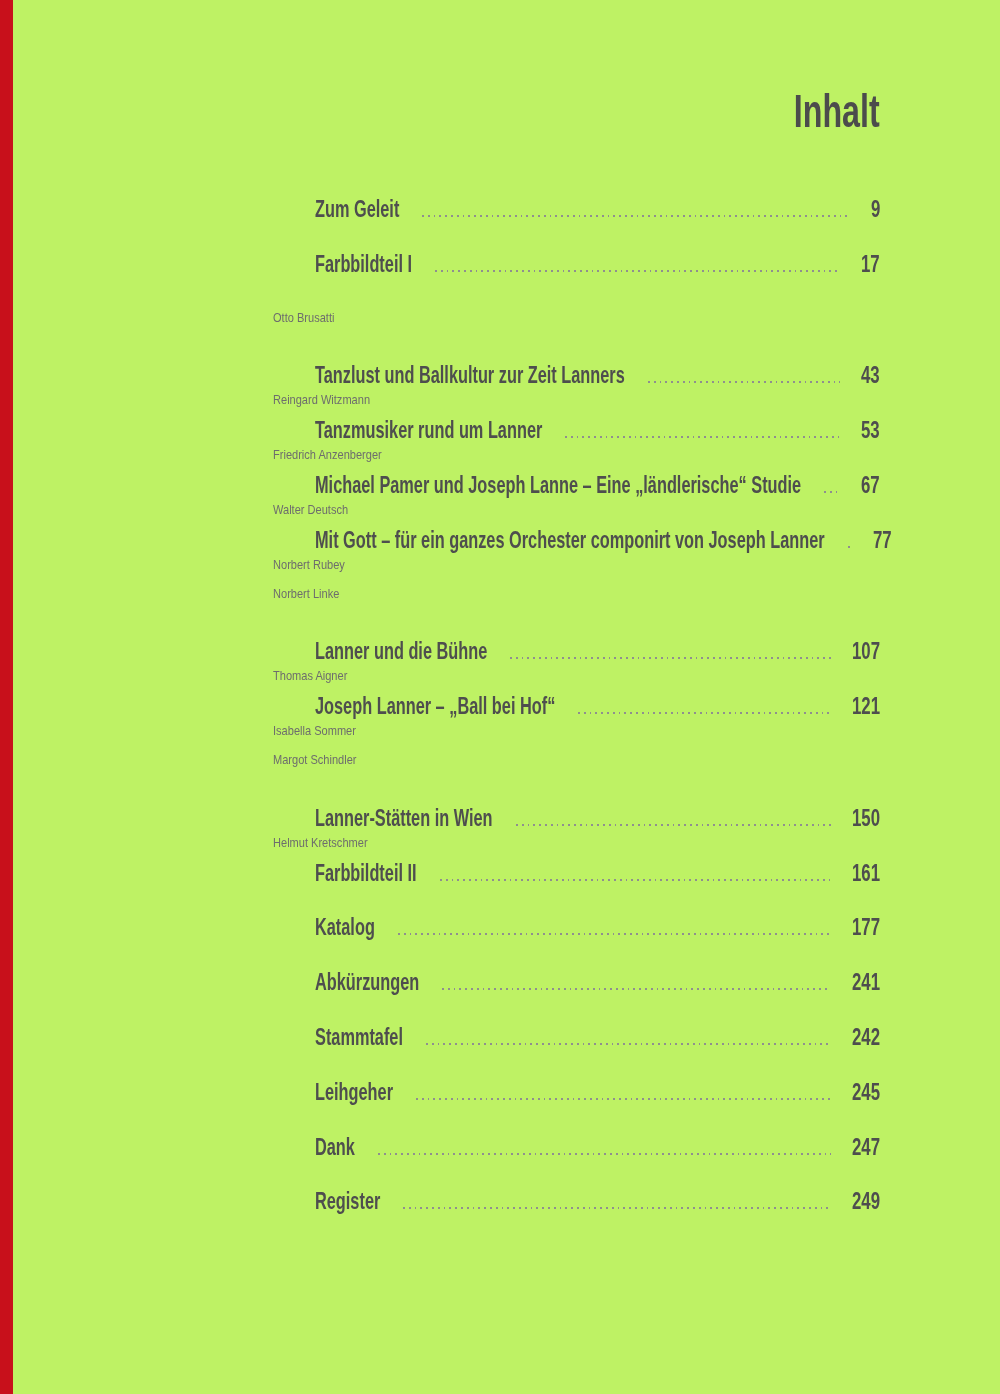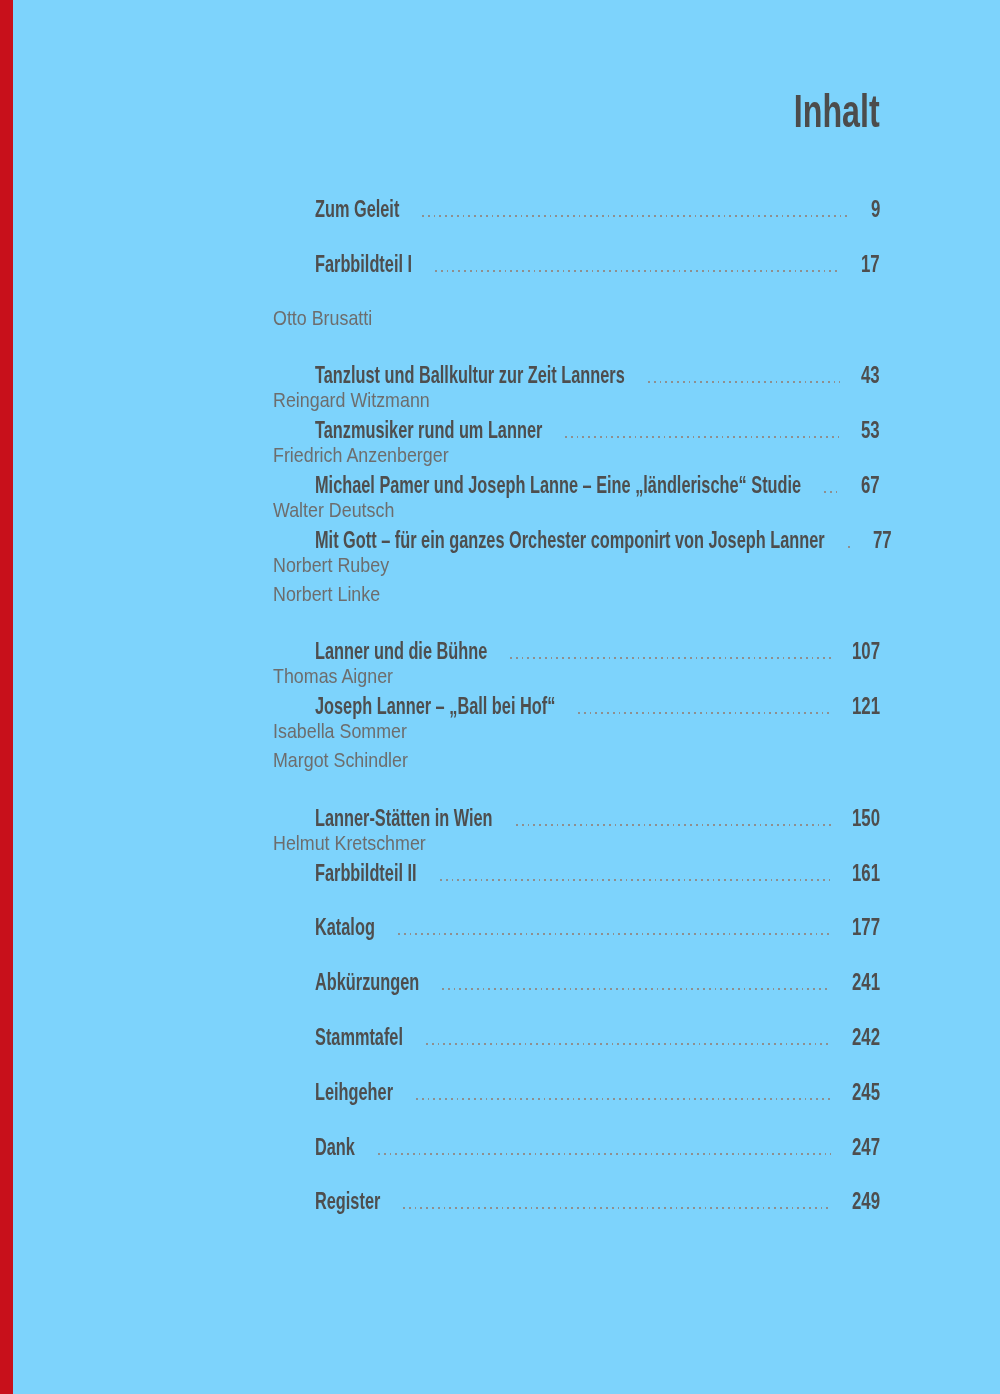--- a/index.html
+++ b/index.html
@@ -3,21 +3,21 @@
 <meta charset="utf-8">
 <style>
   html, body { margin: 0; padding: 0; }
   body {
     width: 1000px; height: 1394px;
     background: #ffffff;
     position: relative;
     overflow: hidden;
     font-family: "Liberation Sans", sans-serif;
   }
-  .page { position: absolute; inset: 0; background: #7dd3fc; text-decoration: underline; }
+  .page { position: absolute; inset: 0; background: #bef264; text-decoration: underline; }
 
   
   .redbar {
     position: absolute; left: 0; top: 0;
     width: 13px; height: 100%;
     background: #c8101b;
   }
 
   
   [data-cx] { display: inline-block; transform-origin: 0 70%; white-space: nowrap; }
@@ -54,21 +54,21 @@
       to right, #8f8f8f 0, #8f8f8f 1.8px, transparent 1.8px, transparent 5.8px);
     background-position: left bottom;
   }
   .pg {
     font-size: 24px; font-weight: bold;
     color: #4e4e4e; line-height: 26px;
     flex-shrink: 0;
   }
   .auth {
     margin-top: 2px;
-    font-size: 21px; font-weight: normal;
+    font-size: 13px; font-weight: normal;
     color: #6d6d6d; line-height: 19px;
   }
 </style>
 </head>
 <body>
 
 <div class="page">
   <div class="redbar"></div>
 
   <div class="inhalt-wrap">

